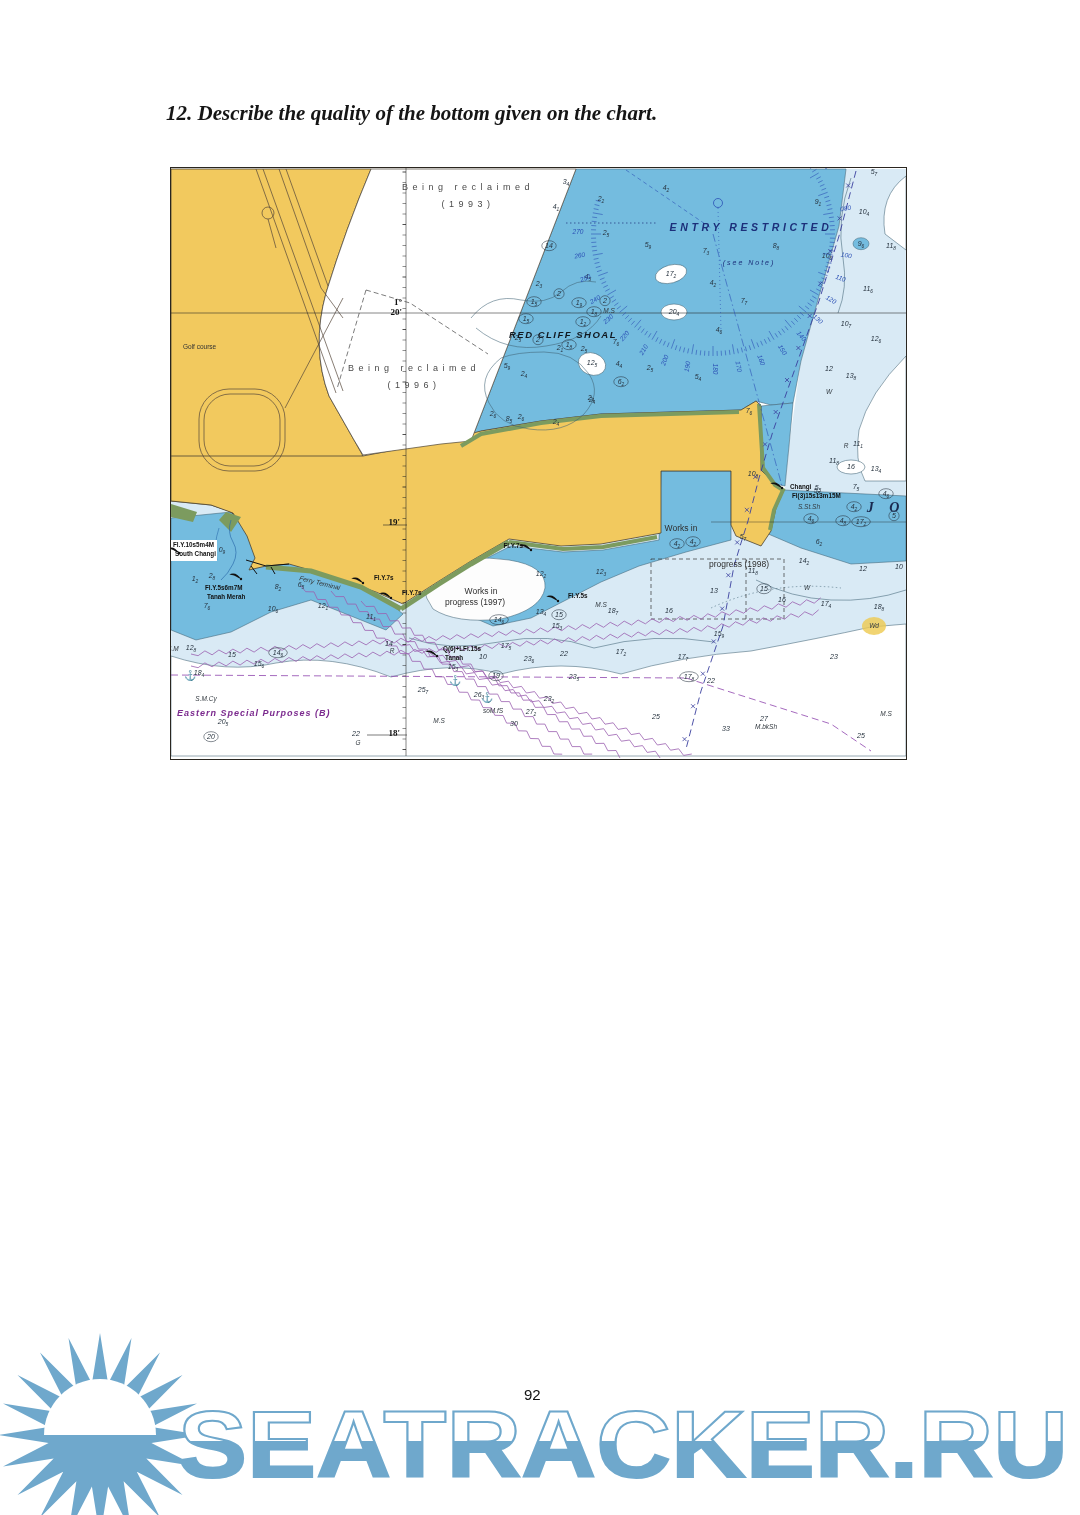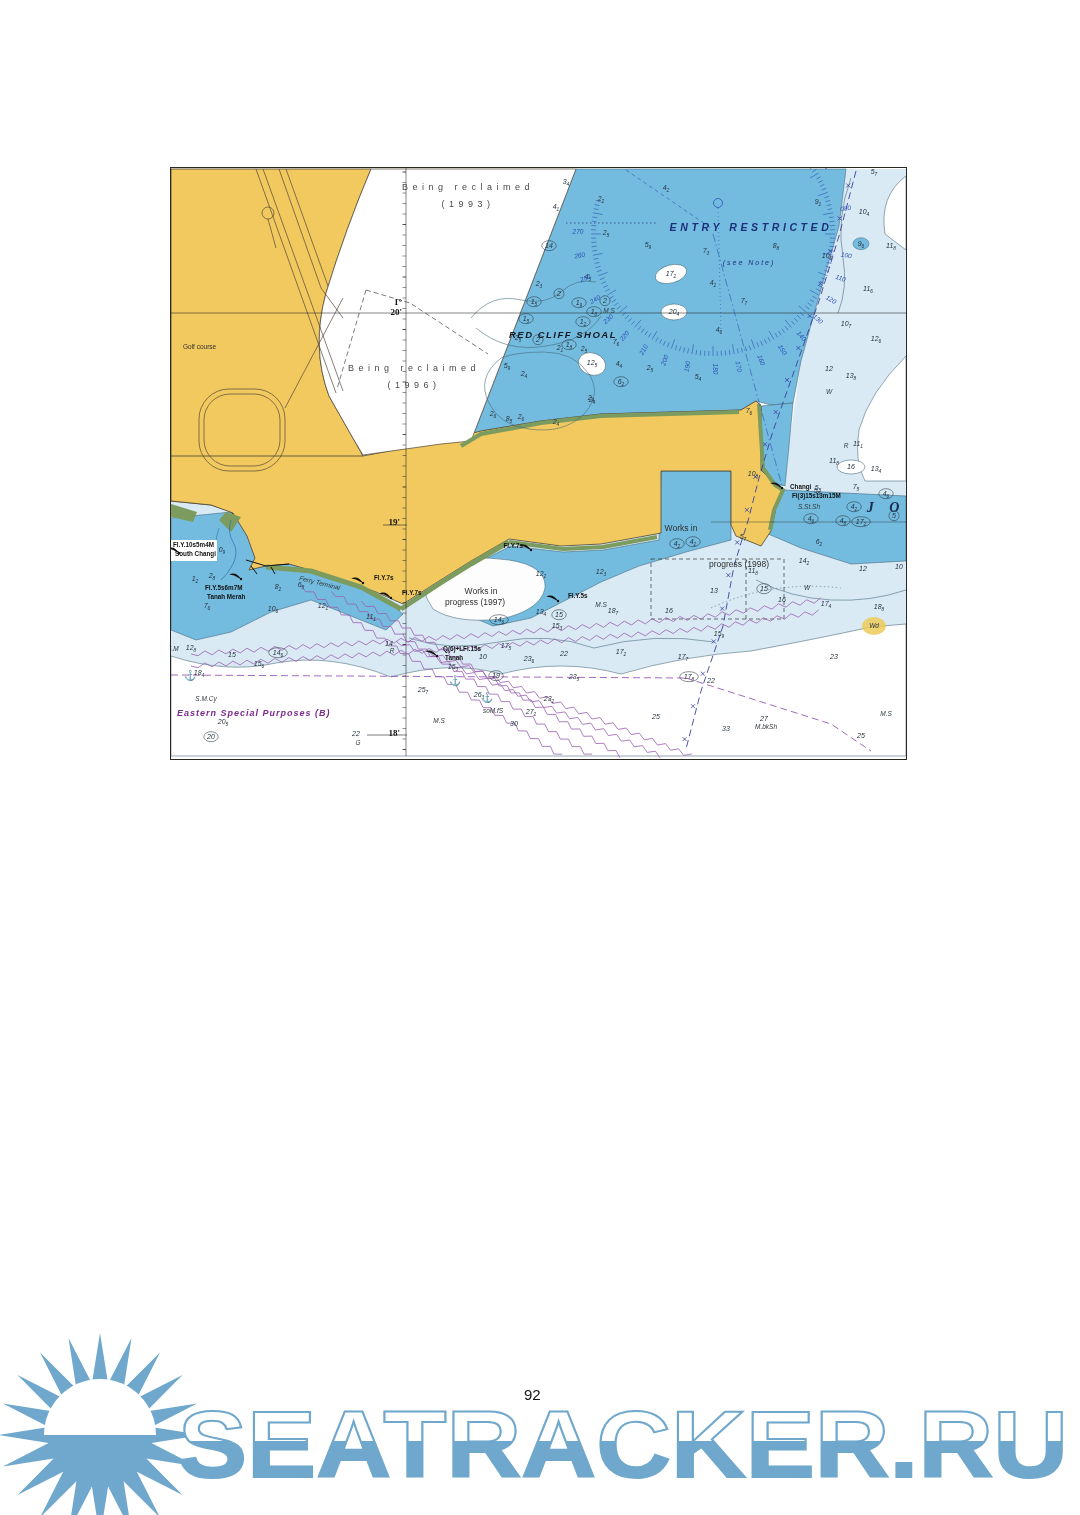--- a/index.html
+++ b/index.html
@@ -30,20 +30,21 @@
   .jo{fill:#1a2a50;font-size:14px;font-style:italic;font-weight:bold;font-family:"Liberation Serif",serif;letter-spacing:6px;}
   .lat{fill:#111;font-size:9px;font-weight:bold;font-family:"Liberation Serif",serif;}
   .lt{fill:#111;font-size:6.3px;font-weight:bold;}
   .cmp{fill:#2b50b5;font-size:6.5px;font-style:italic;}
 </style>
 </head>
 <body>
 
 <div class="page">
 
+  <div class="heading">12. Describe the quality of the bottom given on the chart.</div>
 
   <div class="chart">
     <svg id="chart-svg" width="735" height="591" viewBox="0 0 735 591">
 
       <g stroke="#3f6273" stroke-width="0.55" fill="#d9eaf5">
         <path d="M0,330 H735 V588 H0 Z" stroke="none"></path>
         <path d="M675,1 L735,1 L735,330 L613,330 L618,278 L630,193 L648,128 L668,58 Z" stroke="none"></path>
         <path fill="#ffffff" d="M0,488 Q55,506 105,495 Q160,485 220,509 Q280,492 330,506 Q390,490 450,506 Q510,488 580,483 Q650,470 700,459 L735,456 L735,588 L0,588 Z"></path>
         <path fill="#ffffff" d="M735,188 Q698,225 688,262 Q683,292 694,313 L735,313 Z"></path>
         <path fill="#ffffff" d="M735,8 Q708,28 714,66 L735,82 Z"></path>

